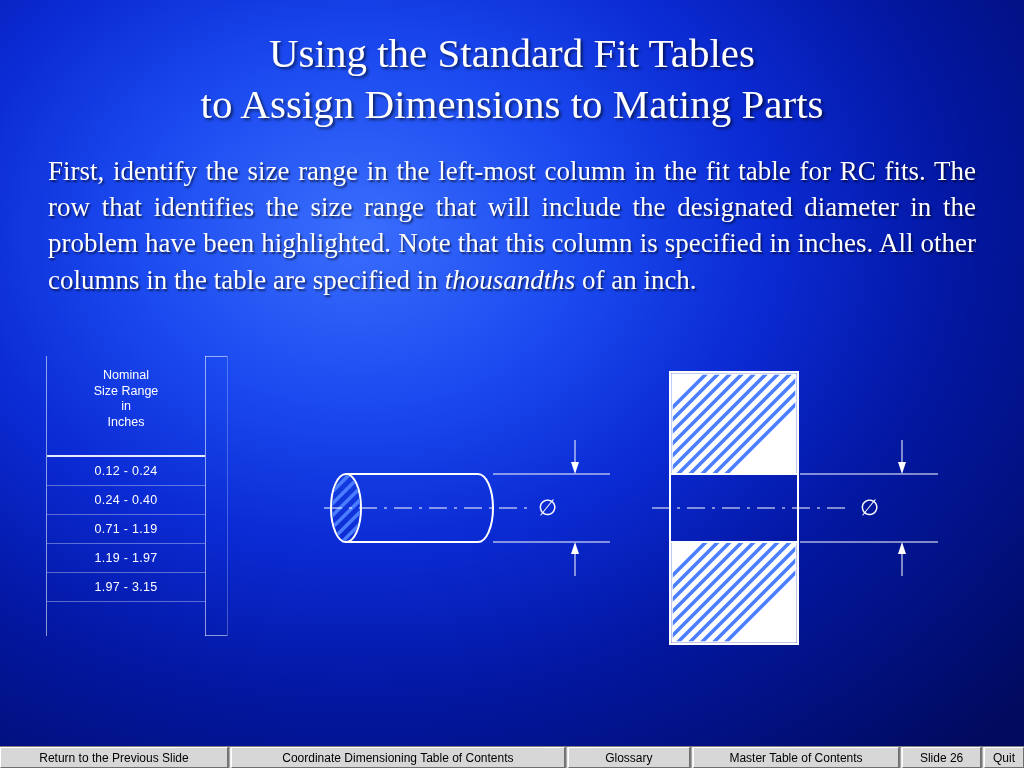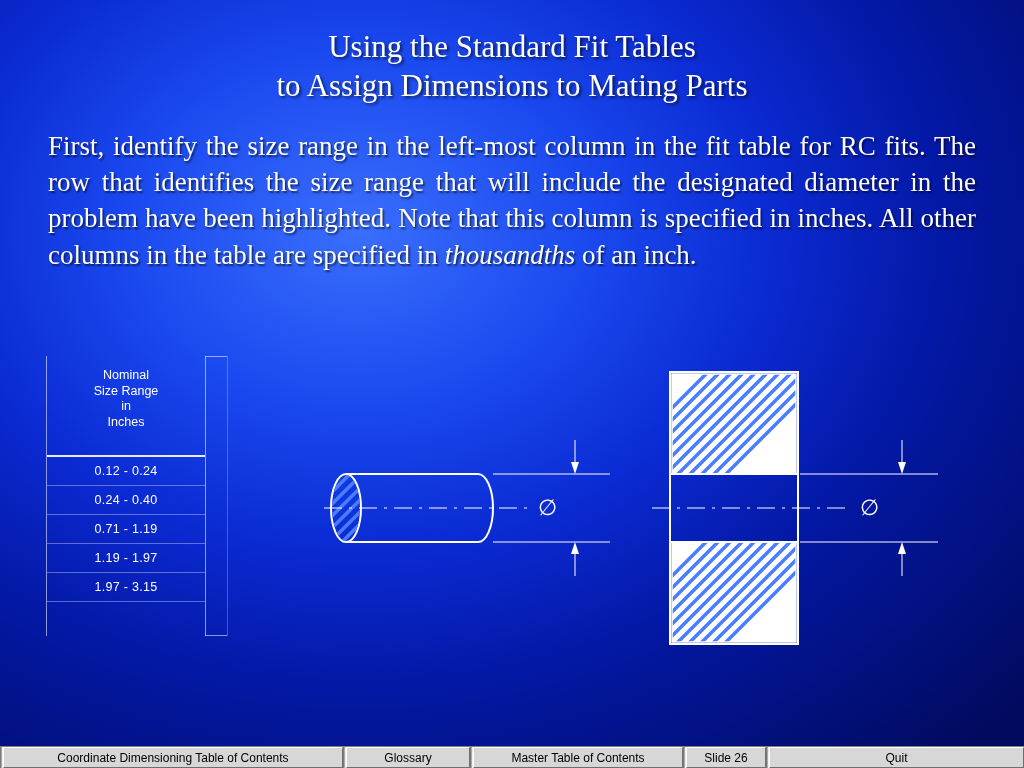--- a/index.html
+++ b/index.html
@@ -3,21 +3,21 @@
 <meta charset="utf-8">
 <style>
   * { margin: 0; padding: 0; box-sizing: border-box; }
   html, body { width: 1024px; height: 768px; overflow: hidden; font-family: "Times New Roman", Times, serif; }
   .slide {
     width: 1024px; height: 768px;
     background: radial-gradient(ellipse 900px 700px at 35% 30%, #3a6efc 0%, #1b4af0 25%, #0b2bd4 45%, #0318a5 65%, #010a5e 100%);
     position: relative; color: #fff;
   }
   .title {
-    text-align: center; font-size: 31px; line-height: 1.25;
+    text-align: center; font-size: 41px; line-height: 1.25;
     padding-top: 28px; font-weight: 400;
     text-shadow: 2px 2px 3px rgba(0,0,0,0.6);
   }
   .body-text {
     font-size: 27px; line-height: 1.35;
     padding: 22px 48px 0 48px; text-align: justify;
     text-shadow: 1.5px 1.5px 2px rgba(0,0,0,0.6);
   }
   .body-text em { font-style: italic; }
   
@@ -212,20 +212,21 @@
           <polygon points="602,104 598,92 606,92" class="wf"></polygon>
           <line x1="602" y1="206" x2="602" y2="176" class="ws" stroke-width="1"></line>
           <polygon points="602,172 598,184 606,184" class="wf"></polygon>
         </g>
         <text x="560" y="145" fill="#fff" font-size="22" font-family="Arial">∅</text>
       </g>
     </svg>
   </div>
 
   <div class="navbar">
+    <div class="btn btn-prev">Return to the Previous Slide</div>
     <div class="sep"></div>
     <div class="btn btn-coord">Coordinate Dimensioning Table of Contents</div>
     <div class="sep"></div>
     <div class="btn btn-gloss">Glossary</div>
     <div class="sep"></div>
     <div class="btn btn-master">Master Table of Contents</div>
     <div class="sep"></div>
     <div class="btn btn-slide">Slide 26</div>
     <div class="sep"></div>
     <div class="btn btn-quit">Quit</div>

